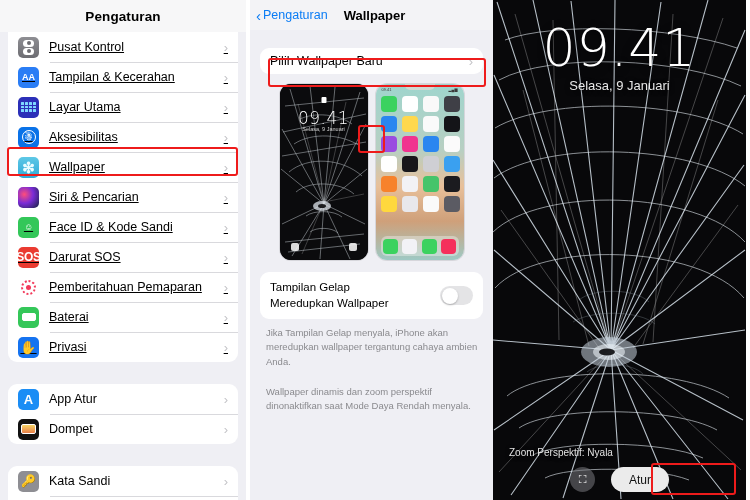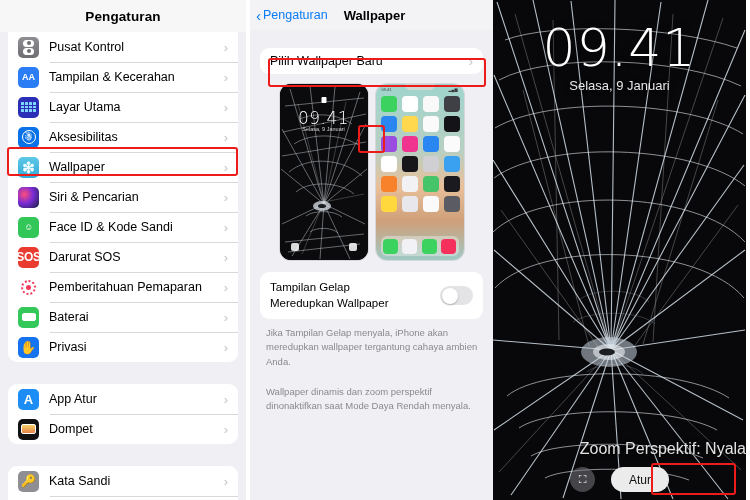--- a/index.html
+++ b/index.html
@@ -25,21 +25,21 @@
     font-size: 13.5px; font-weight: bold; color: #000;
     letter-spacing: .1px;
   }
   .settings-scroll { position: relative; }
   .group {
     background: #ffffff;
     margin: 0 8px;
     border-radius: 9px;
     overflow: hidden;
   }
-  .group.first { border-radius: 0 0 9px 9px; margin-top: 0; }
+  .group.first { border-radius: 0 0 9px 9px; margin-top: 0; text-decoration: underline; }
   .group-gap { height: 22px; }
   .row {
     display: flex; align-items: center;
     height: 30px;
     padding-left: 10px;
     position: relative;
   }
   .row + .row::before {
     content: "";
     position: absolute; left: 42px; right: 0; top: 0;
@@ -210,22 +210,22 @@
     position: absolute; top: 18px; left: 0; right: 0; text-align: center;
     color: #ffffff; font-size: 52px; font-weight: 300; letter-spacing: 1px;
     font-family: "DejaVu Sans", sans-serif;
     text-shadow: 0 2px 8px rgba(0,0,0,.7);
   }
   .lock-date {
     position: absolute; top: 78px; left: 0; right: 0; text-align: center;
     color: #e8e8e8; font-size: 13px; text-shadow: 0 1px 5px rgba(0,0,0,.85);
   }
   .zoom-label {
-    position: absolute; bottom: 42px; left: 0; right: 0; text-align:right;
-    color: #e3e3e3; font-size: 16px; text-shadow: 0 1px 4px rgba(0,0,0,.9); margin-left: 16px;
+    position: absolute; bottom: 42px; left: 0; right: 0; text-align:left;
+    color: #e3e3e3; font-size: 10px; text-shadow: 0 1px 4px rgba(0,0,0,.9); margin-left: 16px;
   }
   .lock-actions {
     position: absolute; bottom: 8px; left: 0; right: 0;
     display:flex; align-items:center; justify-content: center; gap: 16px;
   }
   .btn-pill {
     height: 25px; padding: 0 18px; border-radius: 13px;
     display:flex; align-items:center; justify-content:center;
     font-size: 12px; border: none; cursor: pointer;
   }

